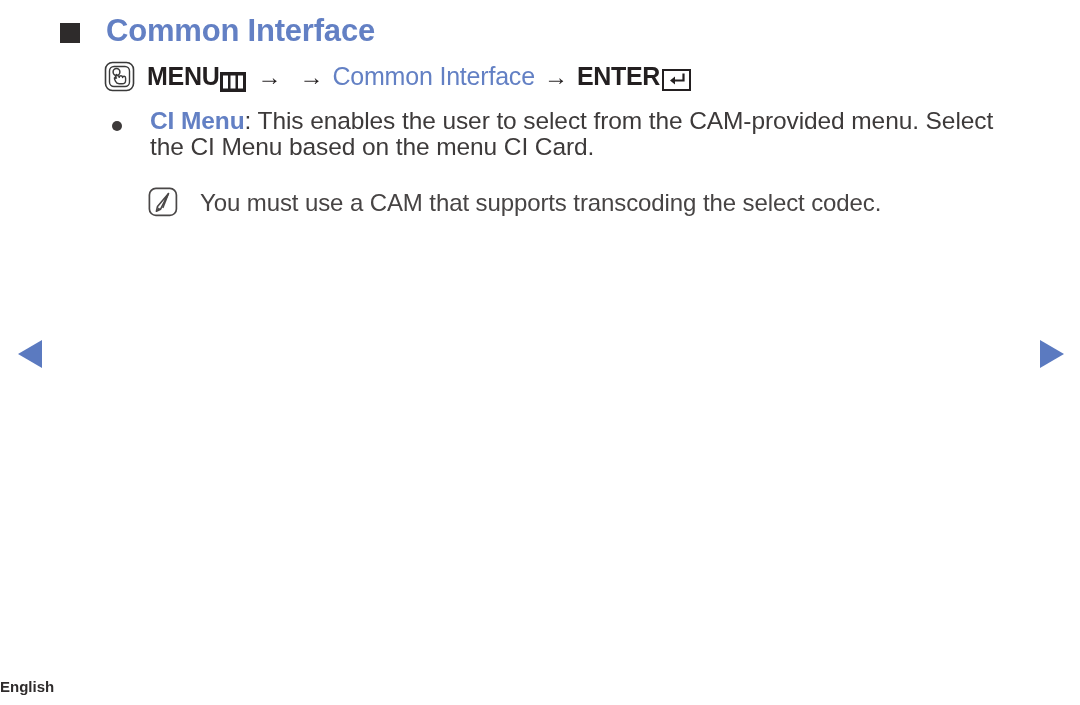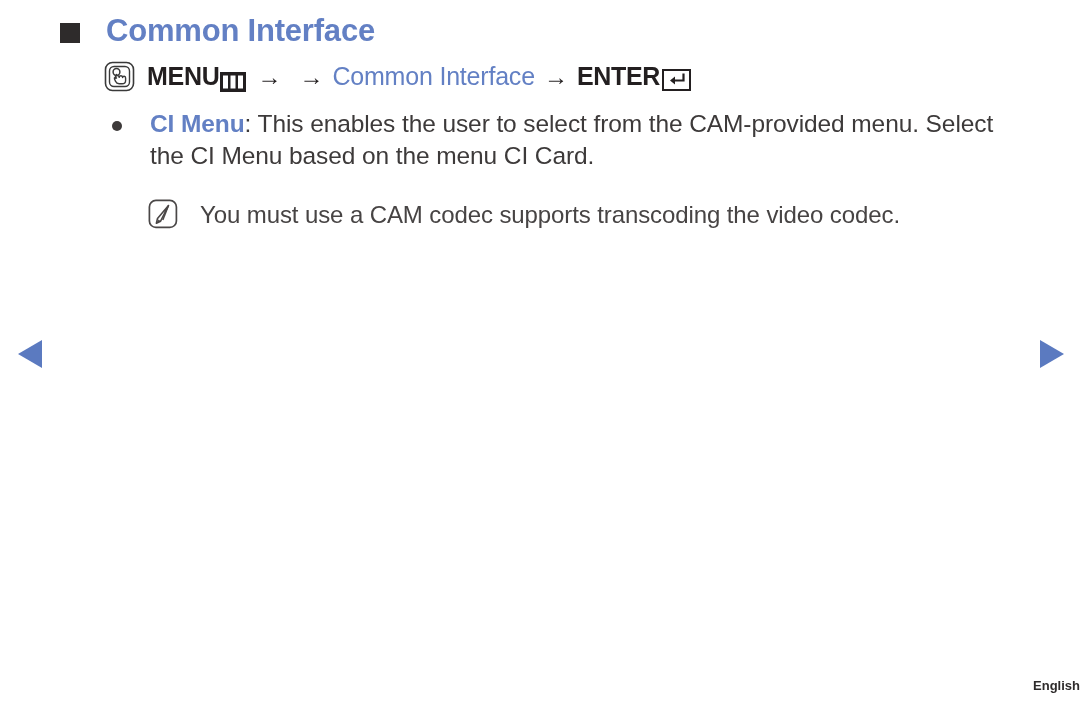--- a/index.html
+++ b/index.html
@@ -104,21 +104,21 @@
     position: absolute;
     left: 0;
     top: 108px;
     width: 1080px;
   }
   .bullet-row {
     position: relative;
     padding-left: 150px;
     padding-right: 55px;
     font-size: 24.5px;
-    line-height: 32px;
+    line-height: 26px;
     color: #3d3a3a;
     letter-spacing: -0.1px;
   }
   .bullet-dot {
     position: absolute;
     left: 112px;
     top: 13px;
     width: 10px;
     height: 10px;
     border-radius: 50%;
@@ -158,22 +158,22 @@
   }
   .nav-prev { left: 16px; }
   .nav-next { left: 1038px; }
 
   
   .footer-lang {
     position: absolute;
     left: 0;
     top: 678px;
     width: 1080px;
-    text-align: right;
-    font-size: 13px;
+    text-align: left;
+    font-size: 15px;
     font-weight: bold;
     color: #2f2c2c;
   }
 </style>
 </head>
 <body>
 
 <div class="page-header">
   <div class="header-square"></div>
   <div class="header-title">Common Interface</div>
@@ -229,21 +229,21 @@
 
   <div class="note-row">
     <span class="icon-note">
       <svg width="33" height="31" viewBox="0 0 33 31">
         <rect x="1.4" y="1.4" width="27" height="27" rx="6.5" ry="6.5" fill="#ffffff" stroke="#4a4747" stroke-width="1.7"></rect>
         <path d="M20.5 6.5 L9.5 19.5 L8.4 24.2 L12.6 22.2 Z" fill="#ffffff" stroke="#4a4747" stroke-width="1.6" stroke-linejoin="round"></path>
         <path d="M20.5 6.5 L14.8 21.0" fill="none" stroke="#4a4747" stroke-width="1.5"></path>
         <path d="M8.4 24.2 L12.6 22.2 L10.6 20.6 Z" fill="#4a4747"></path>
       </svg>
     </span>
-    <span>You must use a CAM codec supports transcoding the video codec.</span>
+    <span>You must use a CAM that supports transcoding the select codec.</span>
   </div>
 
 </div>
 
 <div class="nav-arrow nav-prev">
   <svg width="28" height="32" viewBox="0 0 28 32">
     <path d="M26 2 L26 30 L2 16 Z" fill="#5b7ac0"></path>
   </svg>
 </div>
 

